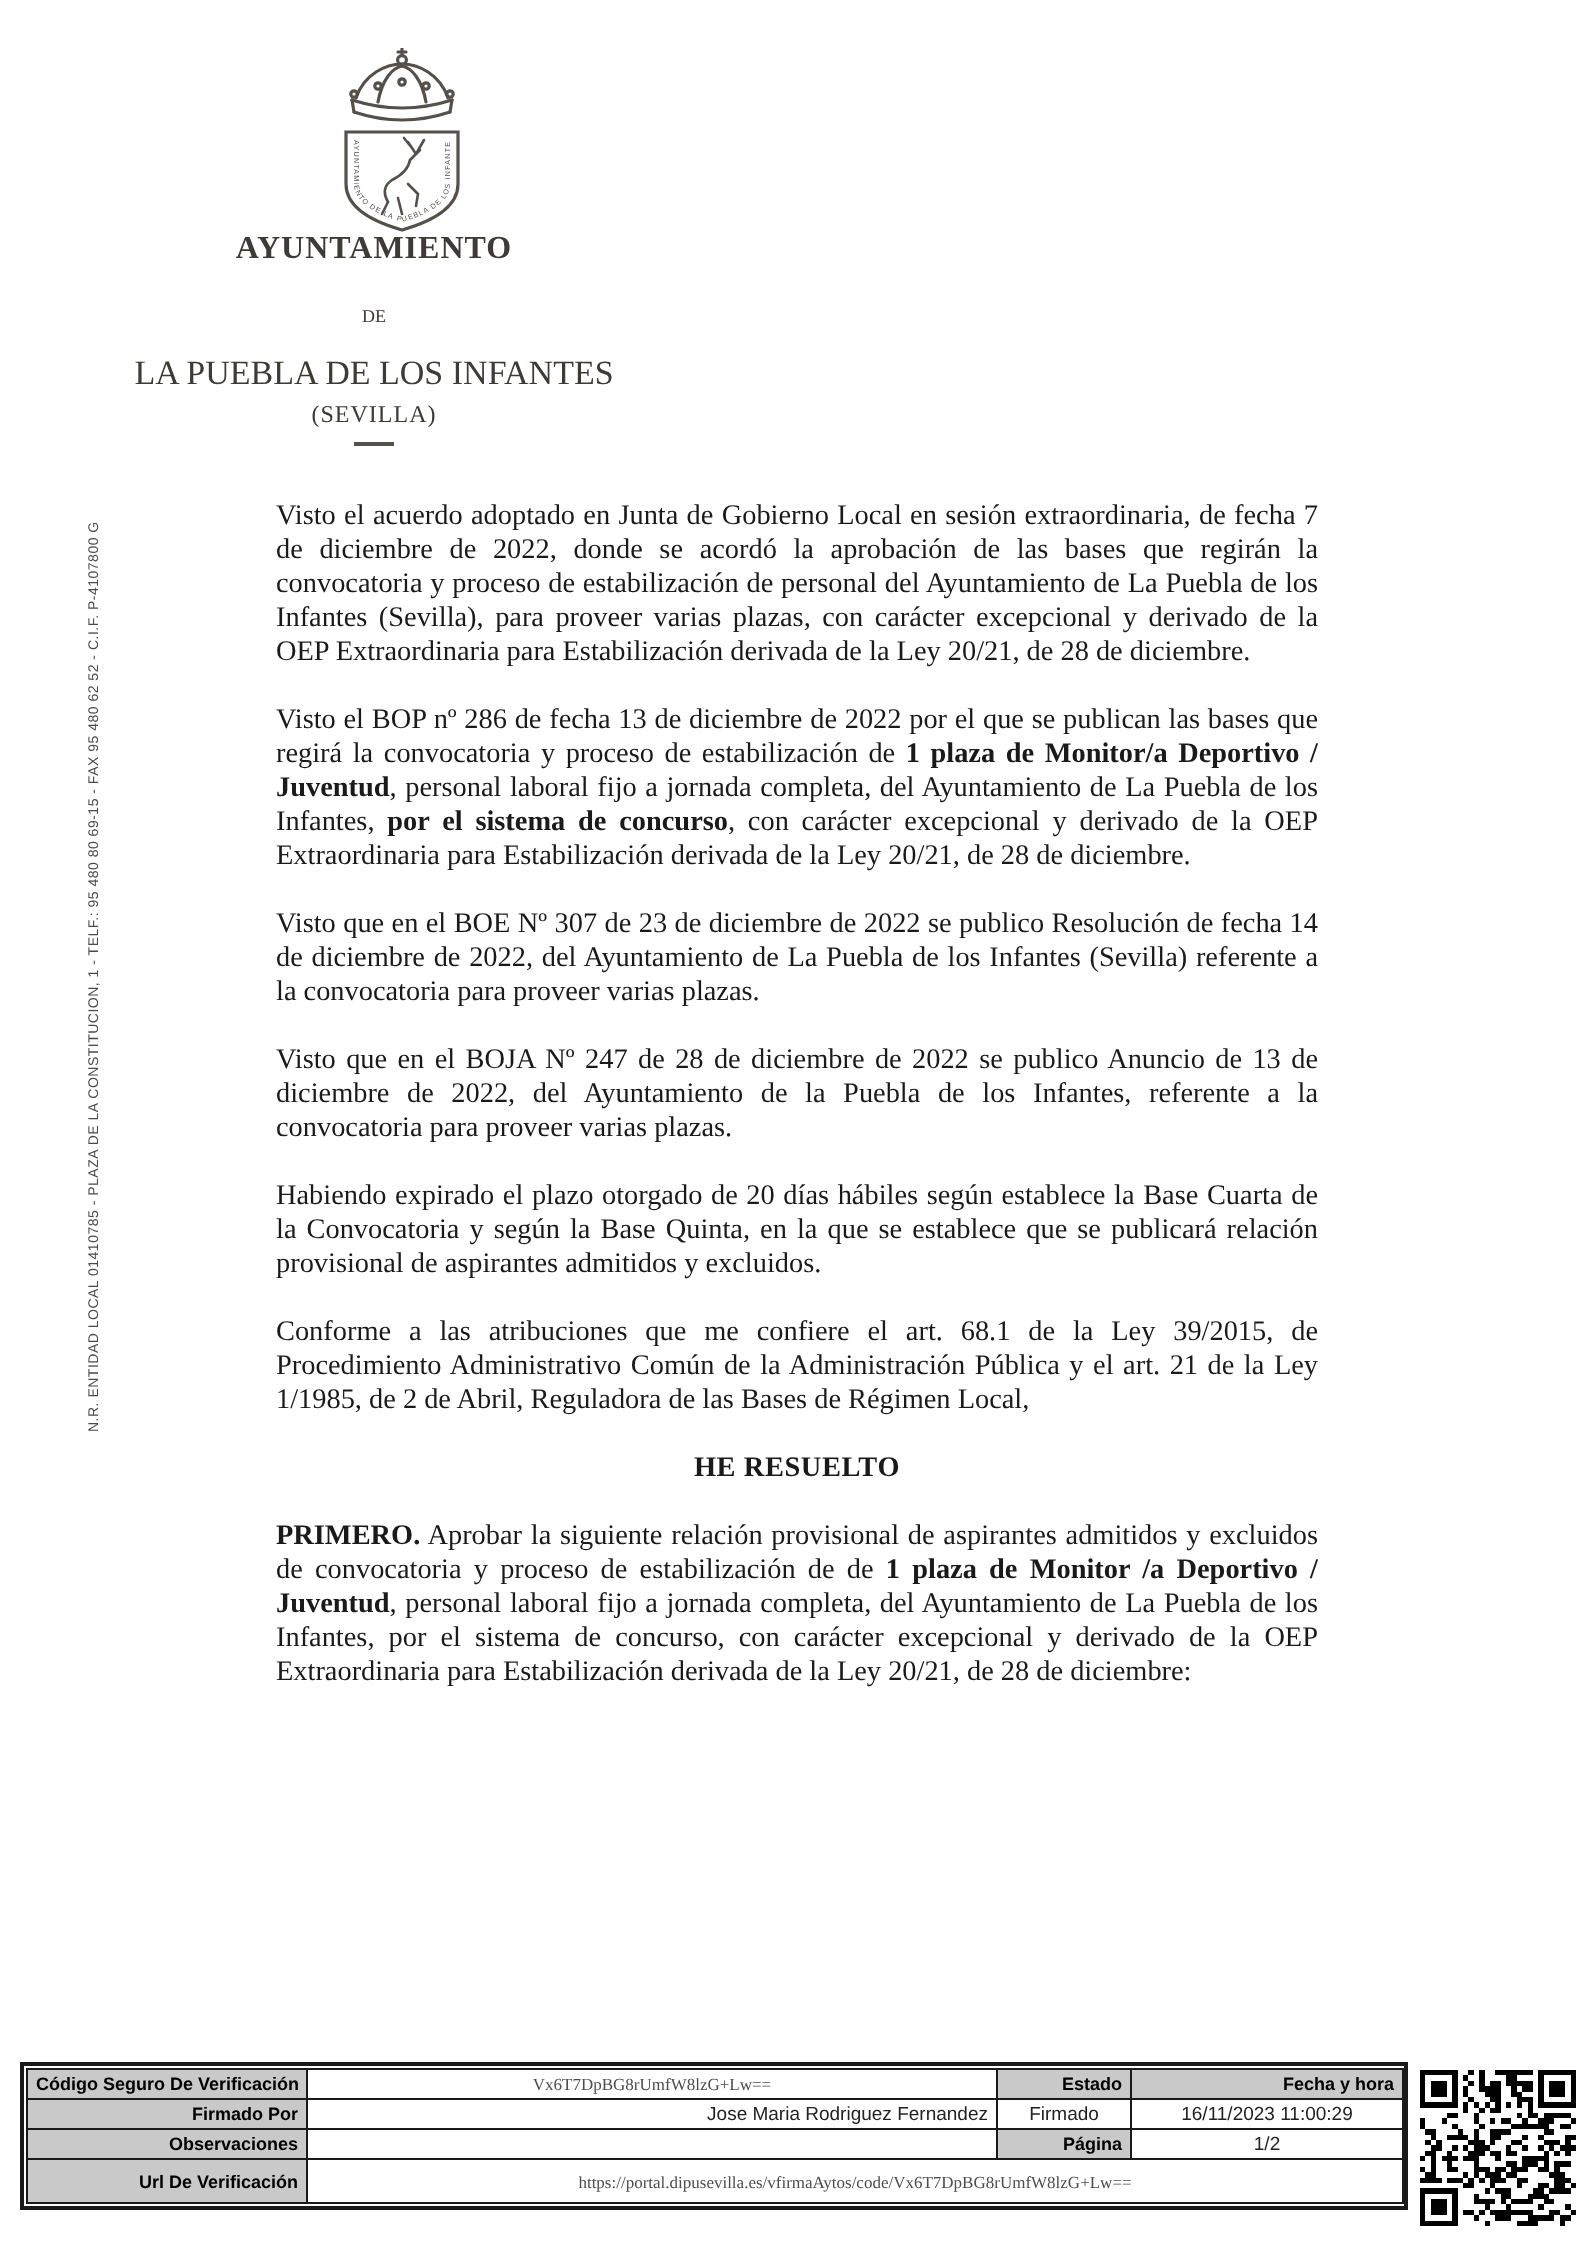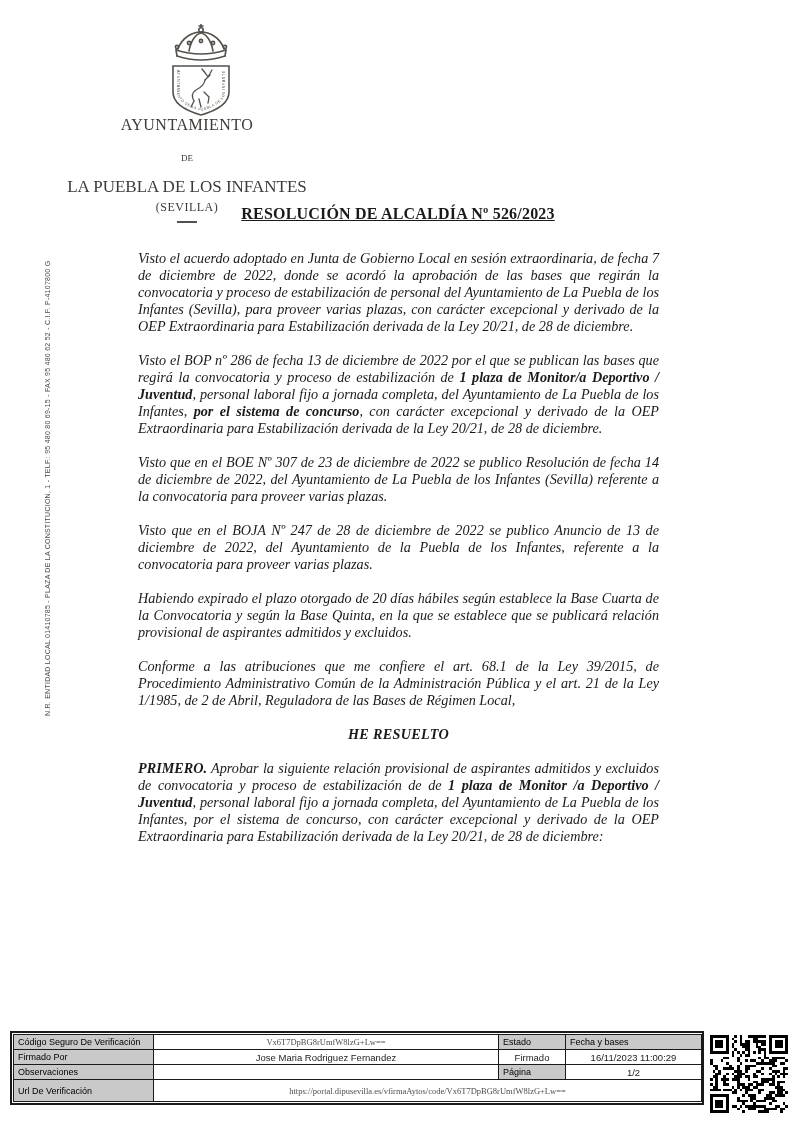--- a/index.html
+++ b/index.html
@@ -11,21 +11,21 @@
     color:#1a1a1a;
     overflow:hidden;
   }
 
   
   .crest{position:absolute;left:146px;top:24px;width:110px;height:96px;}
   .org-block{
     position:absolute;left:57px;top:116px;width:260px;
     text-align:center;color:#3e3a35;
   }
-  .org-line1{font-size:16px;letter-spacing:0.5px;}
+  .org-line1{font-size:16px;letter-spacing:0.5px;font-weight:bold;}
   .org-line2{font-size:9px;margin-top:19px;}
   .org-line3{font-size:17px;margin-top:14px;}
   .org-line4{font-size:12px;margin-top:3px;letter-spacing:0.5px;}
   .org-dash{width:20px;border-bottom:2.5px solid #55504a;margin:6px auto 0 auto;}
 
   
   .side-strip{
     position:absolute;left:44px;top:716px;width:470px;
     transform:rotate(-90deg);transform-origin:0 0;
     font-family:"Liberation Sans", sans-serif;
@@ -38,49 +38,49 @@
     position:absolute;left:134px;top:205px;width:528px;
     text-align:center;font-weight:bold;font-size:16px;
     text-decoration:underline;letter-spacing:0.2px;
   }
 
   
   .body-text{
     position:absolute;left:138px;top:250px;width:521px;
     font-size:14.2px;line-height:17px;text-align:justify;
   }
-  .body-text p{margin:0 0 17px 0;font-style:italic;}
+  .body-text p{margin:0 0 17px 0;}
   .body-text .bold{font-weight:bold;}
   .heading-resuelto{
     text-align:center;font-weight:bold;letter-spacing:0.3px;
   }
 
   
   .ver-table-wrap{
     position:absolute;left:10px;top:1031px;width:694px;
     border:2px solid #1a1a1a;padding:1px;box-sizing:border-box;
     background:#ffffff;
   }
   table.ver-table{
     border-collapse:collapse;width:100%;table-layout:fixed;
     font-family:"Liberation Sans", sans-serif;
   }
   table.ver-table td{
     border:1px solid #1a1a1a;
     padding:1px 4px;overflow:hidden;white-space:nowrap;
   }
   td.lbl{
-    background:#c9c9c9;font-weight:normal;text-align:left;
+    background:#c9c9c9;font-weight:bold;text-align:right;
     font-size:9px;color:#000;
   }
   td.val-mono{
     font-family:Liberation Serif, serif;
     font-size:8.5px;color:#4d4d4d;text-align:center;
   }
-  td.val-sans{font-size:9.5px;color:#222;text-align:center;}
+  td.val-sans{font-size:9.5px;color:#222;text-align:right;}
   td.val-center{font-size:9.5px;color:#222;text-align:center;}
   tr.r-std{height:15px;}
   tr.r-tall{height:22px;}
 
   
   .qr{position:absolute;left:710px;top:1035px;width:78px;height:78px;}
 </style>
 </head>
 <body>
 
@@ -129,21 +129,20 @@
   <div class="org-block">
     <div class="org-line1">AYUNTAMIENTO</div>
     <div class="org-line2">DE</div>
     <div class="org-line3">LA PUEBLA DE LOS INFANTES</div>
     <div class="org-line4">(SEVILLA)</div>
     <div class="org-dash"></div>
   </div>
 
   <div class="side-strip">N.R. ENTIDAD LOCAL 01410785 - PLAZA DE LA CONSTITUCION, 1 - TELF.: 95 480 80 69-15 - FAX 95 480 62 52 - C.I.F. P-4107800 G</div>
 
-  <div class="doc-title">RESOLUCIÓN DE ALCALDÍA Nº 526/2023</div>
 
   <div class="body-text">
     <p><span>Visto el acuerdo adoptado en Junta de Gobierno Local en sesión extraordinaria, de fecha 7 de diciembre de 2022, donde se acordó la aprobación de las bases que regirán la convocatoria y proceso de estabilización de personal del Ayuntamiento de La Puebla de los Infantes (Sevilla), para proveer varias plazas, con carácter excepcional y derivado de la OEP Extraordinaria para Estabilización derivada de la Ley 20/21, de 28 de diciembre.</span></p>
     <p><span>Visto el BOP nº 286 de fecha 13 de diciembre de 2022 por el que se publican las bases que regirá la convocatoria y proceso de estabilización de </span><span class="bold">1 plaza de Monitor/a Deportivo / Juventud</span><span>, personal laboral fijo a jornada completa, del Ayuntamiento de La Puebla de los Infantes, </span><span class="bold">por el sistema de concurso</span><span>, con carácter excepcional y derivado de la OEP Extraordinaria para Estabilización derivada de la Ley 20/21, de 28 de diciembre.</span></p>
     <p><span>Visto que en el BOE Nº 307 de 23 de diciembre de 2022 se publico Resolución de fecha 14 de diciembre de 2022, del Ayuntamiento de La Puebla de los Infantes (Sevilla) referente a la convocatoria para proveer varias plazas.</span></p>
     <p><span>Visto que en el BOJA Nº 247 de 28 de diciembre de 2022 se publico Anuncio de 13 de diciembre de 2022, del Ayuntamiento de la Puebla de los Infantes, referente a la convocatoria para proveer varias plazas.</span></p>
     <p><span>Habiendo expirado el plazo otorgado de 20 días hábiles según establece la Base Cuarta de la Convocatoria y según la Base Quinta, en la que se establece que se publicará relación provisional de aspirantes admitidos y excluidos.</span></p>
     <p><span>Conforme a las atribuciones que me confiere el art. 68.1 de la Ley 39/2015, de Procedimiento Administrativo Común de la Administración Pública y el art. 21 de la Ley 1/1985, de 2 de Abril, Reguladora de las Bases de Régimen Local,</span></p>
     <p class="heading-resuelto">HE RESUELTO</p>
     <p><span class="bold">PRIMERO.</span><span> Aprobar la siguiente relación provisional de aspirantes admitidos y excluidos de convocatoria y proceso de estabilización de de </span><span class="bold">1 plaza de Monitor /a Deportivo / Juventud</span><span>, personal laboral fijo a jornada completa, del Ayuntamiento de La Puebla de los Infantes, por el sistema de concurso, con carácter excepcional y derivado de la OEP Extraordinaria para Estabilización derivada de la Ley 20/21, de 28 de diciembre:</span></p>
@@ -155,21 +154,21 @@
           <col style="width:140px">
           <col style="width:345px">
           <col style="width:67px">
           <col style="width:136px">
         </colgroup>
       <tbody>
         <tr class="r-std">
           <td class="lbl">Código Seguro De Verificación</td>
           <td class="val-mono">Vx6T7DpBG8rUmfW8lzG+Lw==</td>
           <td class="lbl">Estado</td>
-          <td class="lbl">Fecha y bases</td>
+          <td class="lbl">Fecha y hora</td>
         </tr>
         <tr class="r-std">
           <td class="lbl">Firmado Por</td>
           <td class="val-sans">Jose Maria Rodriguez Fernandez</td>
           <td class="val-center">Firmado</td>
           <td class="val-center">16/11/2023 11:00:29</td>
         </tr>
         <tr class="r-std">
           <td class="lbl">Observaciones</td>
           <td class="val-sans"></td>

